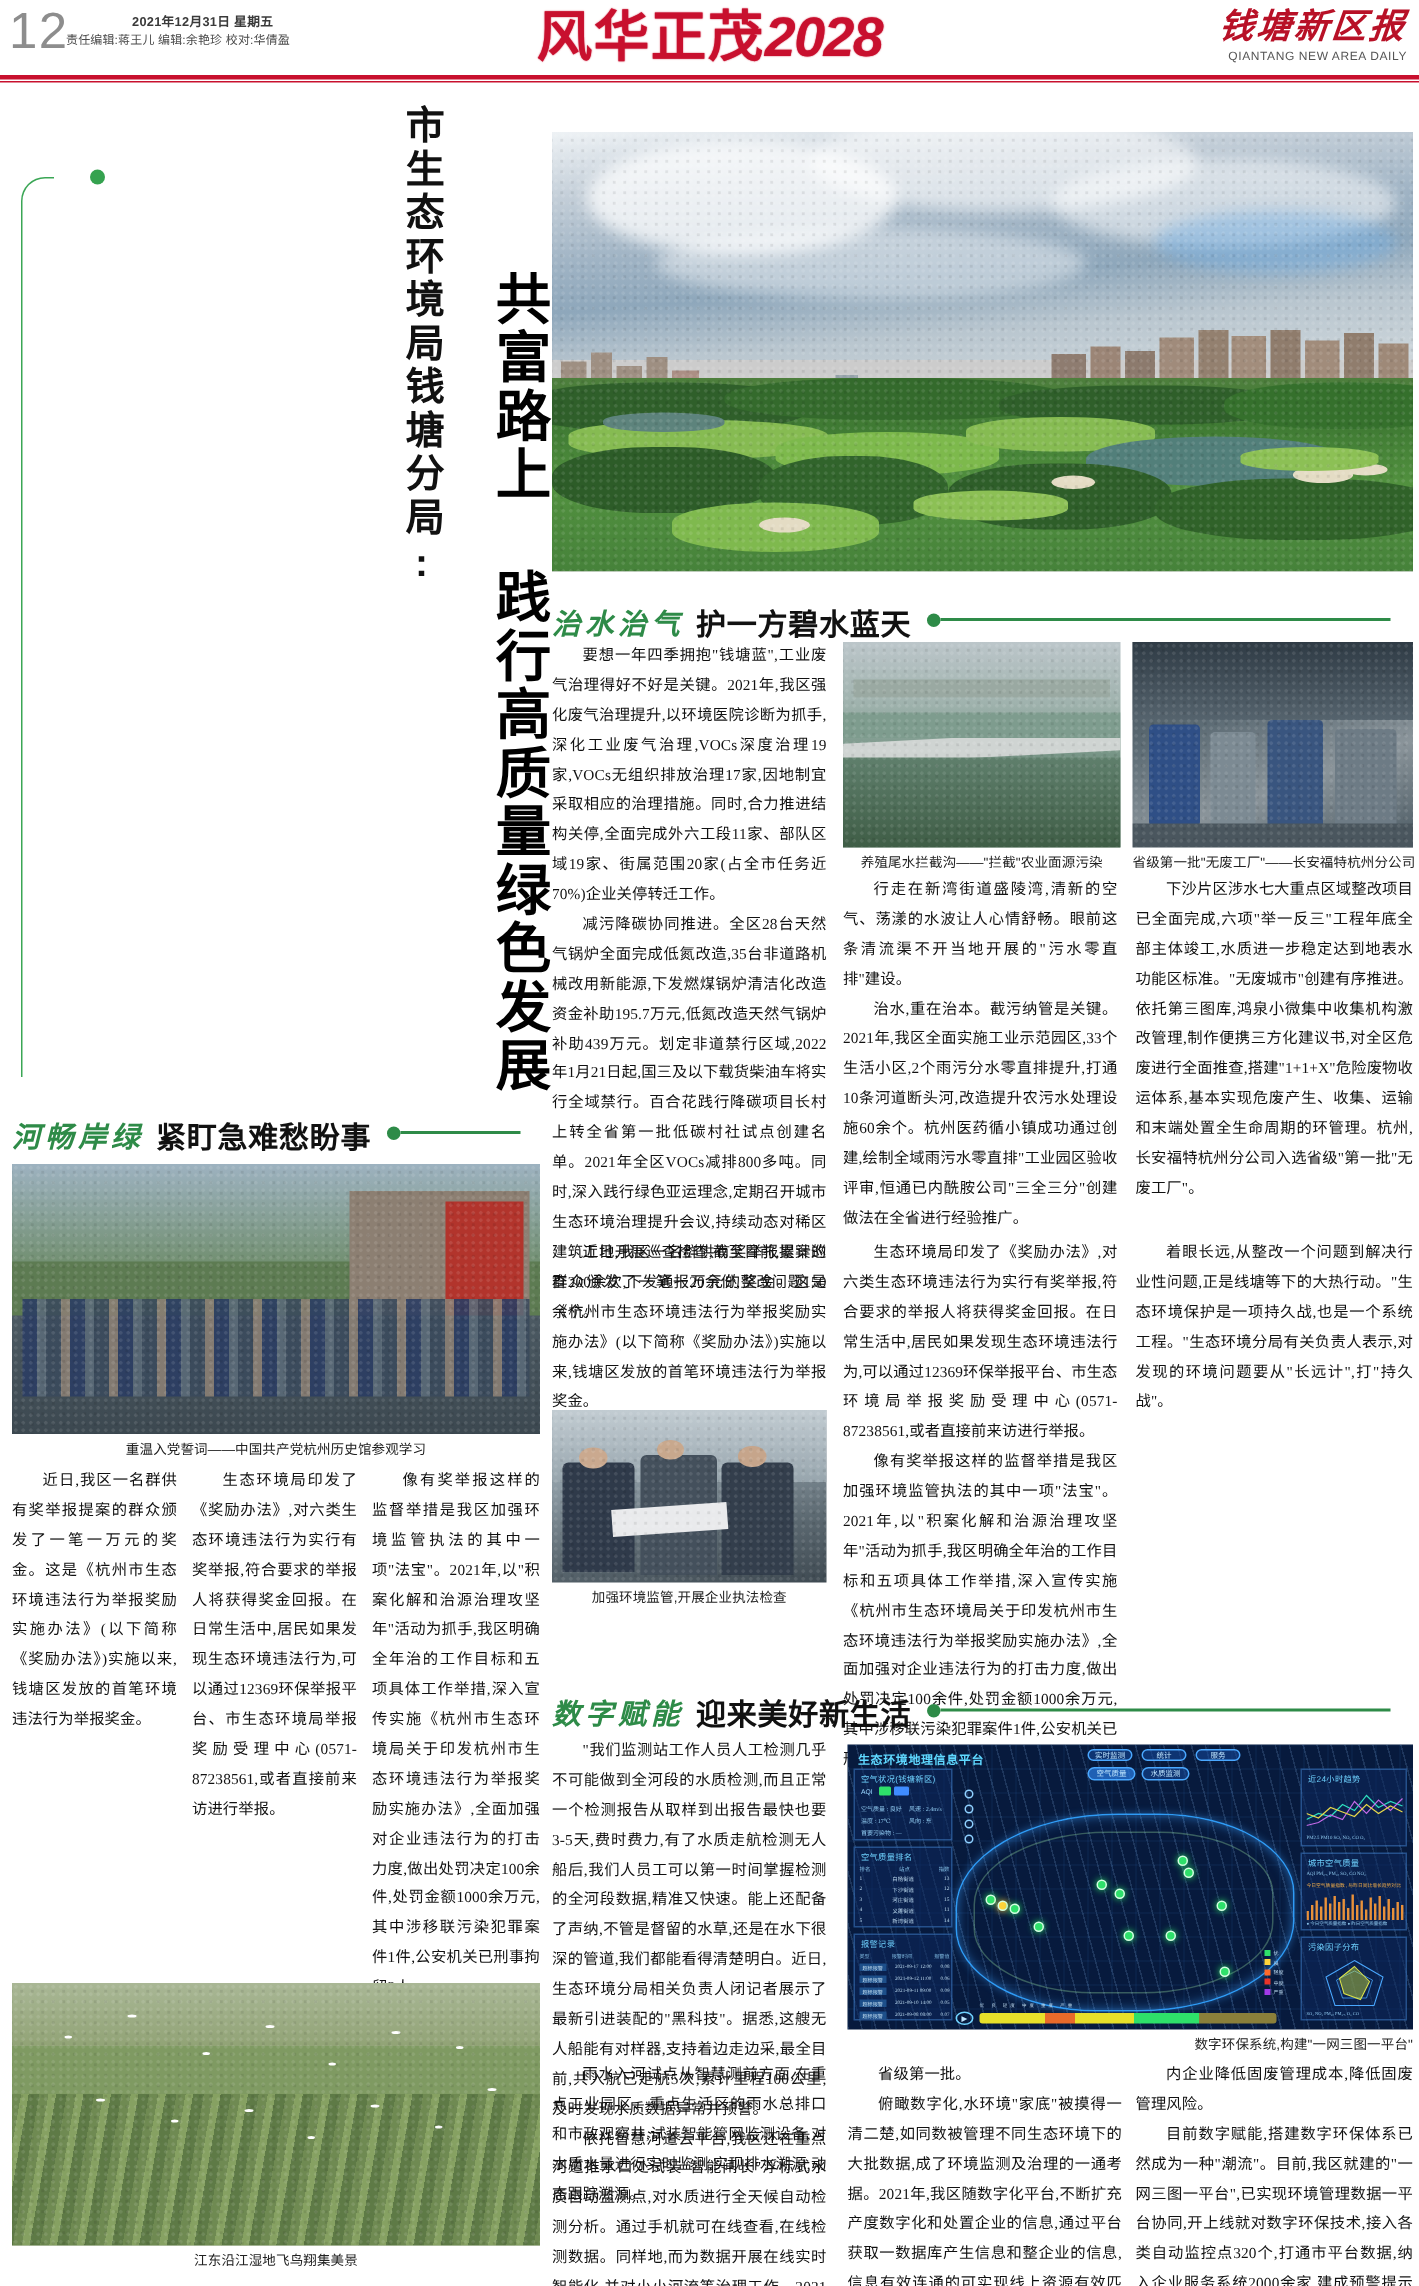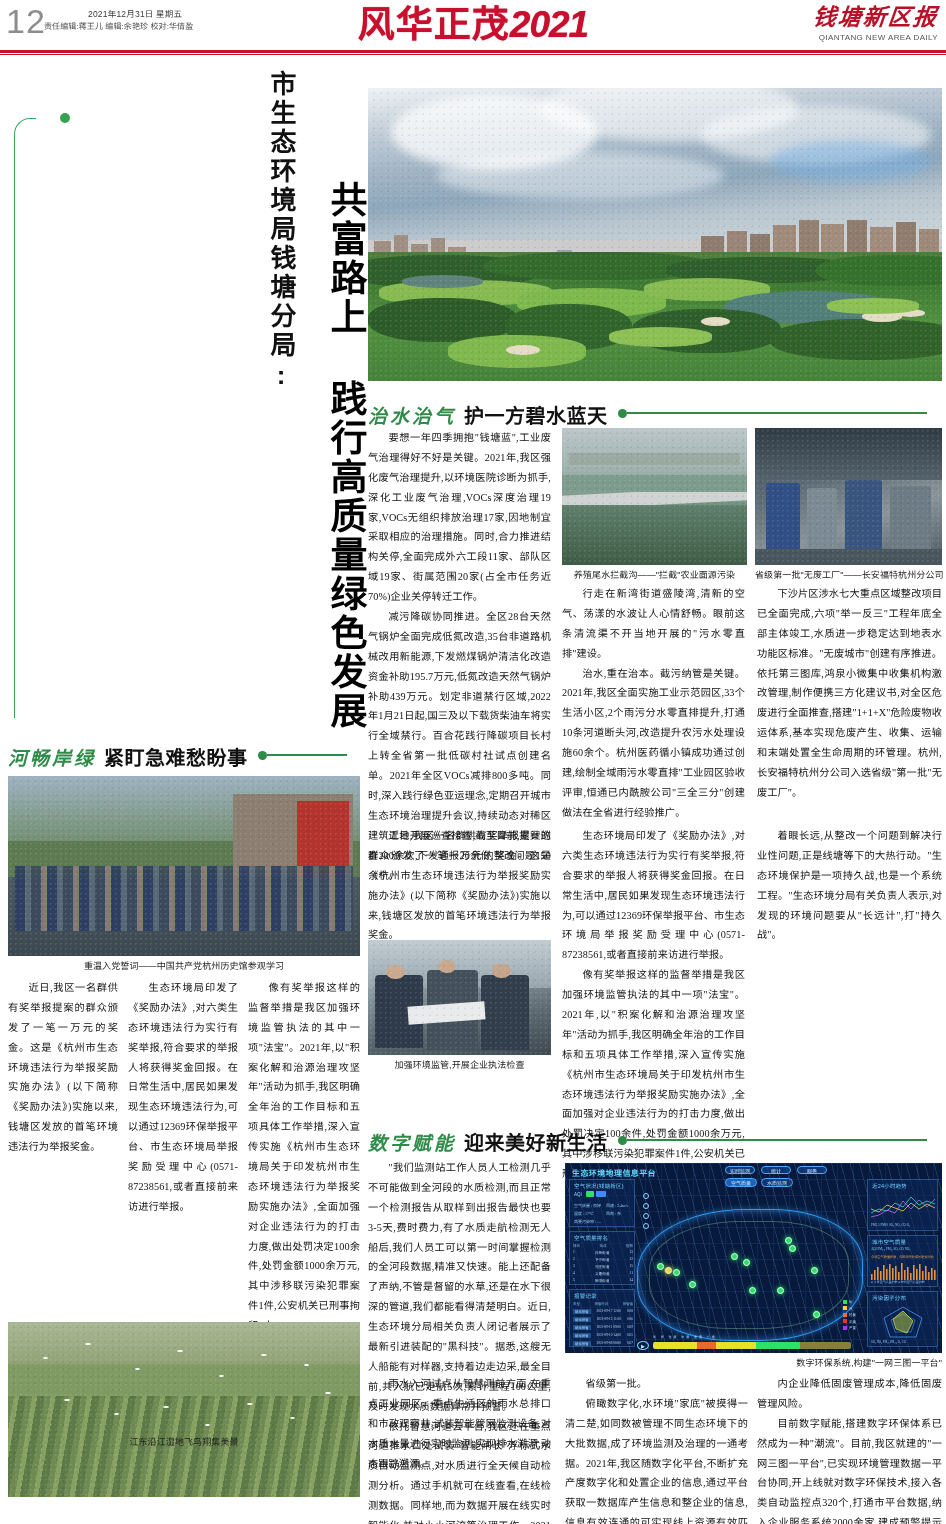--- a/index.html
+++ b/index.html
@@ -15,21 +15,21 @@
   
   .masthead { position: absolute; left: 0; top: 0; width: 946px; height: 52px; }
   .page-num {
     position: absolute; left: 6px; top: 2px;
     font-family: "Liberation Sans", sans-serif;
     font-size: 34px; font-weight: 300; color: #8d8d8d; letter-spacing: 1px;
   }
   .issue-info { position: absolute; left: 44px; top: 8px; line-height: 1.55; }
   .issue-date {
     font-family: "Liberation Sans", sans-serif;
-    font-size: 8.5px; color: #3a3a3a; font-weight: 400; letter-spacing: .2px; padding-left: 44px;
+    font-size: 8.5px; color: #3a3a3a; font-weight: 700; letter-spacing: .2px; padding-left: 44px;
   }
   .issue-credits {
     font-family: "Liberation Sans", sans-serif;
     font-size: 8px; color: #4a4a4a; letter-spacing: .1px;
   }
   .master-title {
     position: absolute; left: 0; top: 0; width: 946px; text-align: center;
     font-family: "Liberation Sans", sans-serif;
     font-size: 37px; font-weight: 900; color: #c8102e;
     letter-spacing: 1px; line-height: 50px;
@@ -179,21 +179,21 @@
 
 <div class="page">
 
   <div class="masthead">
     <div class="page-num">12</div>
     <div class="issue-info">
       <div class="issue-date">2021年12月31日 星期五</div>
       <div class="issue-credits">责任编辑:蒋王儿 编辑:余艳珍 校对:华倩盈</div>
     </div>
     <div class="master-title">
-      <span>风华正茂</span><span class="yr">2021</span>
+      <span>风华正茂</span><span class="yr">2028</span>
     </div>
     <div class="brand">
       <div class="brand-cn">钱塘新区报</div>
       <div class="brand-en">QIANTANG NEW AREA DAILY</div>
     </div>
     <div class="rule-red"></div>
     <div class="rule-thin"></div>
   </div>
 
   <div class="lead-left">
@@ -334,21 +334,21 @@
     <div style="position:absolute;left:84%;top:24%;width:5px;height:2px;background:#fff;border-radius:50%;"></div>
     <div style="position:absolute;left:16%;top:44%;width:6px;height:2px;background:#fff;border-radius:50%;"></div>
     <div style="position:absolute;left:30%;top:52%;width:5px;height:2px;background:#fff;border-radius:50%;"></div>
     <div style="position:absolute;left:44%;top:48%;width:6px;height:2px;background:#fff;border-radius:50%;"></div>
     <div style="position:absolute;left:56%;top:58%;width:5px;height:2px;background:#fff;border-radius:50%;"></div>
     <div style="position:absolute;left:68%;top:46%;width:6px;height:2px;background:#fff;border-radius:50%;"></div>
     <div style="position:absolute;left:80%;top:54%;width:5px;height:2px;background:#fff;border-radius:50%;"></div>
     <div style="position:absolute;left:90%;top:40%;width:6px;height:2px;background:#fff;border-radius:50%;"></div>
     <div class="noise"></div>
   </div>
-  <div class="cap" style="left:8px; top:1435px; width:352px; ">江东沿江湿地飞鸟翔集美景</div>
+  <div class="cap" style="left:8px; top:1500px; width:352px; ">江东沿江湿地飞鸟翔集美景</div>
 
 
   <div class="col" style="left:368px; top:826px; width:183px;">
     <p>近日,我区一名群供有奖举报提案的群众颁发了一笔一万元的奖金。这是《杭州市生态环境违法行为举报奖励实施办法》(以下简称《奖励办法》)实施以来,钱塘区发放的首笔环境违法行为举报奖金。</p>
     <p>生态环保工作一直是广大市民关注的热点。为强化社会监督,2021年初,杭州</p>
   </div>
 
   <div class="photo ph-insp" style="left:368px; top:940px; width:183px; height:115px;">
     <div style="position:absolute;left:0;top:0;width:100%;height:42%;background:linear-gradient(180deg,#c2ccd2,#97a5ad);"></div>
     <div style="position:absolute;left:4%;top:30%;width:26%;height:64%;background:#2f3a4a;border-radius:4px 4px 0 0;"></div>

